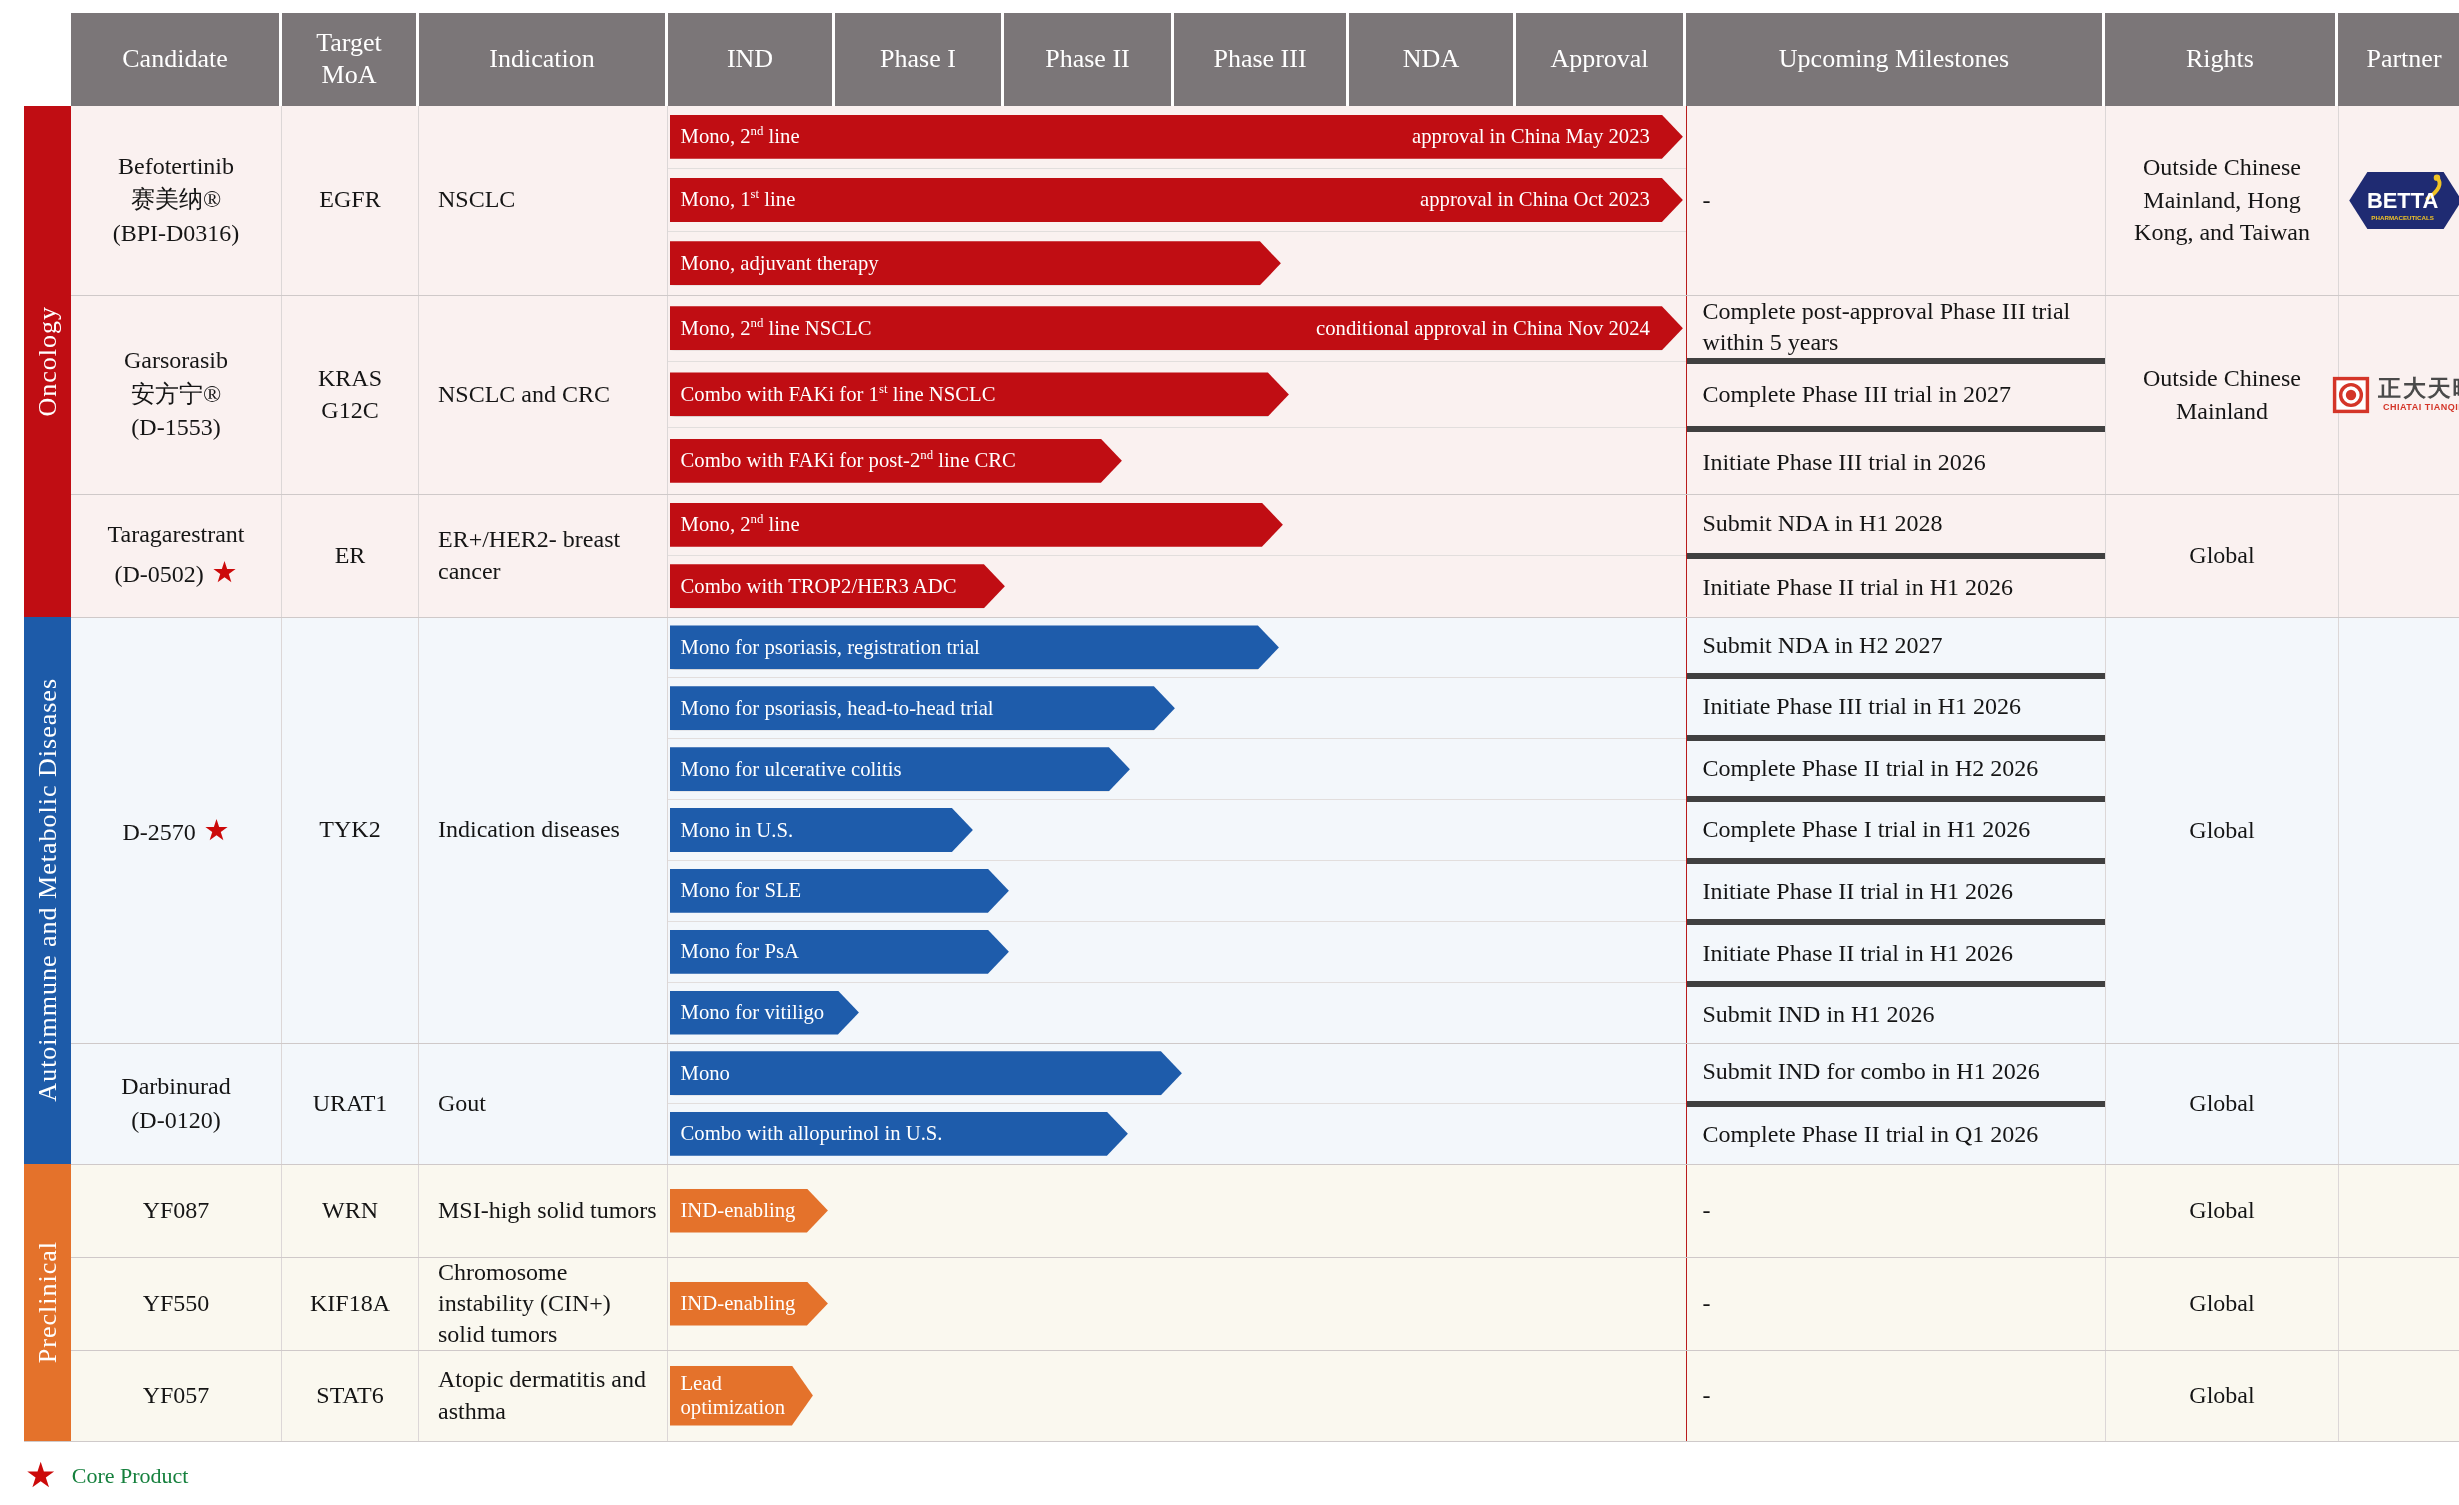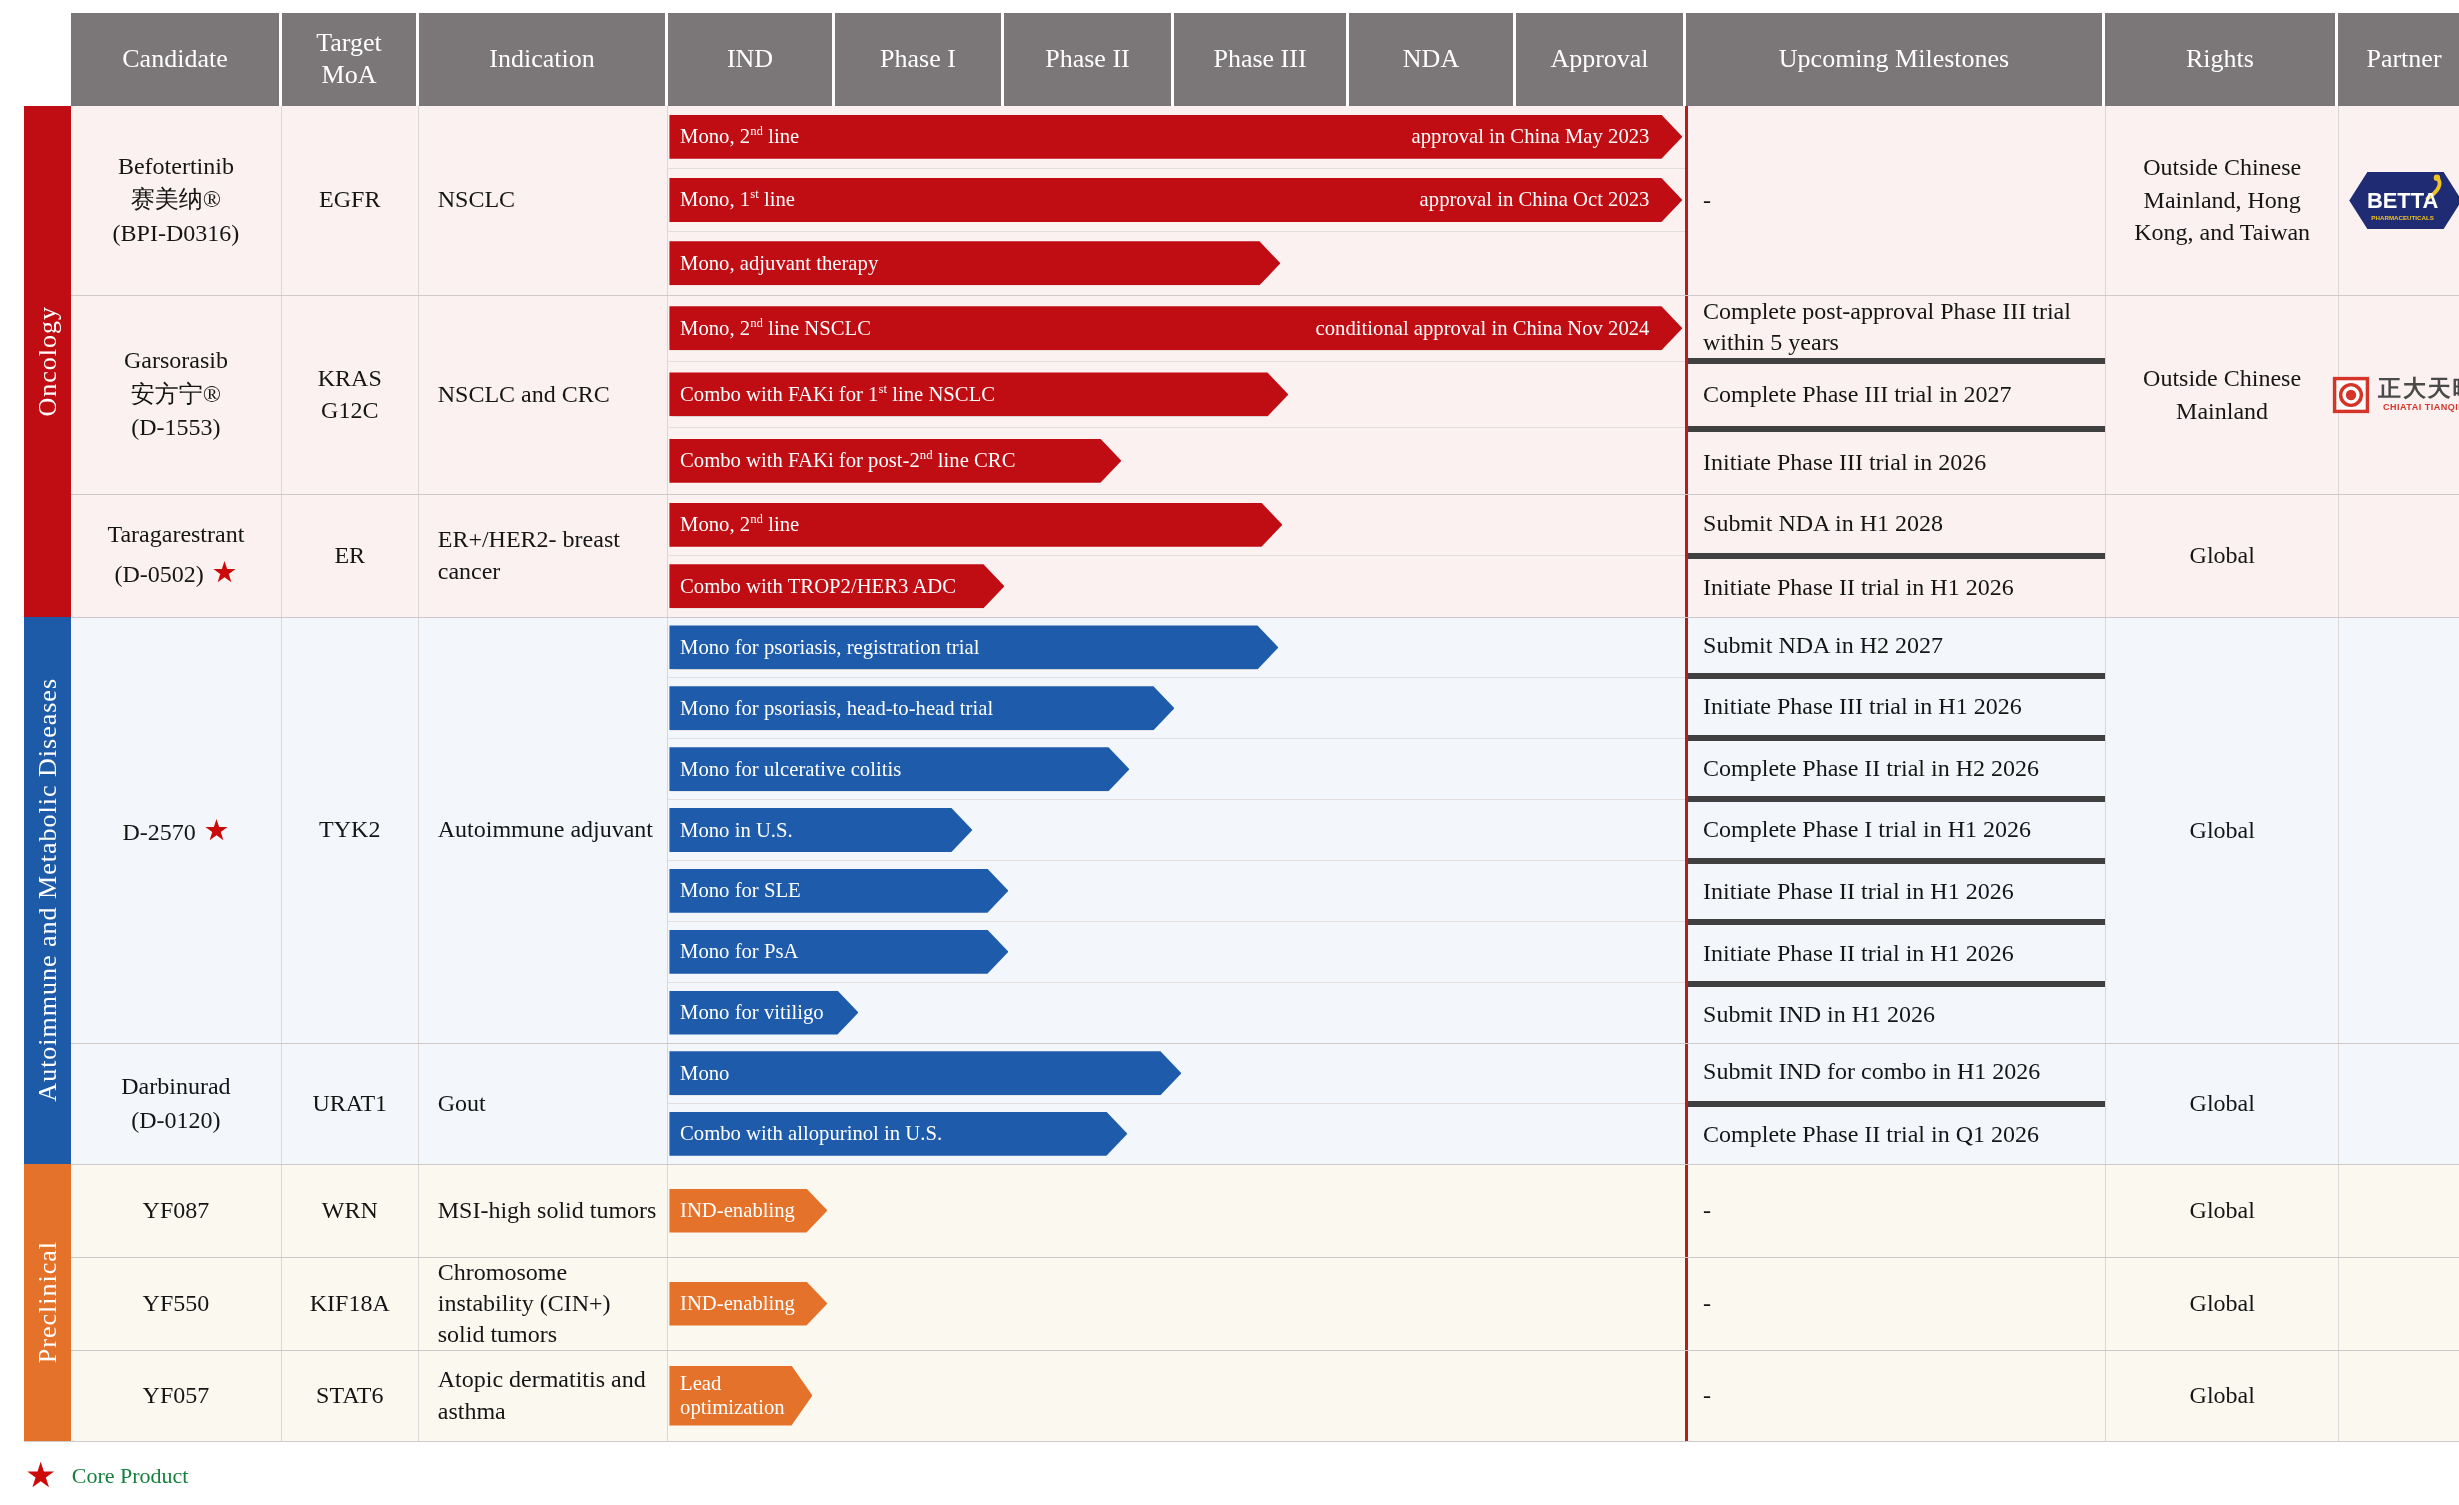--- a/index.html
+++ b/index.html
@@ -25,21 +25,21 @@
   .sec-rows{display:flex;flex-direction:column;width:2400px;}
 
   .crow{display:flex;box-sizing:border-box;border-top:1.9px solid #cfc9c9;}
   .section:first-of-type .crow:first-child{border-top:none;}
   .onc .crow{background:#faf1f0;} .aut .crow{background:#f3f7fb;} .pre .crow{background:#faf8ef;}
 
   .cell{box-sizing:border-box;border-right:1px solid #dcd7d7;display:flex;flex-direction:column;align-items:center;justify-content:center;}
   .cand{width:211px;text-align:center;font-size:24px;line-height:1.4;}
   .moa{width:137px;text-align:center;font-size:24px;line-height:1.3;padding:0 25px;}
   .ind{width:249px;align-items:flex-start;text-align:left;font-size:24px;line-height:1.3;padding:0 9.6px 0 19px;}
-  .phases{width:1018px;border-right:3px solid #b91c1c;display:flex;flex-direction:column;align-items:stretch;justify-content:stretch;}
+  .phases{width:1018px;border-right:1px solid #b91c1c;display:flex;flex-direction:column;align-items:stretch;justify-content:stretch;}
   .miles{width:419px;align-items:stretch;justify-content:stretch;padding:0;}
   .rights{width:233px;text-align:center;font-size:24px;line-height:1.35;padding:0 13.4px;}
   .partner{width:132px;border-right:none;}
 
   .cand .star{color:#cc0a0a;font-size:29px;margin-left:7.7px;}
   .cand-line{white-space:nowrap;}
 
   
   .subrow{flex:1;display:flex;align-items:center;padding-left:1.9px;border-bottom:1px solid #e2dedd;}
   .subrow:last-child{border-bottom:none;}
@@ -243,21 +243,21 @@
       <div class="sec-rows">
 
         <div class="crow" style="height:426px">
           <div class="cell cand">
             <div class="cand-line"><span>D-2570</span><span class="star">★</span></div>
           </div>
           <div class="cell moa">
               <div>TYK2</div>
             </div>
           <div class="cell ind">
-              <div>Autoimmune adjuvant</div>
+              <div>Indication diseases</div>
             </div>
           <div class="phases">
             <div class="subrow">
                 <div class="arrow blue" style="width:609px">
               <span class="al">Mono for psoriasis, registration trial</span>
                 </div>
               </div>
             <div class="subrow">
                 <div class="arrow blue" style="width:505px">
               <span class="al">Mono for psoriasis, head-to-head trial</span>

